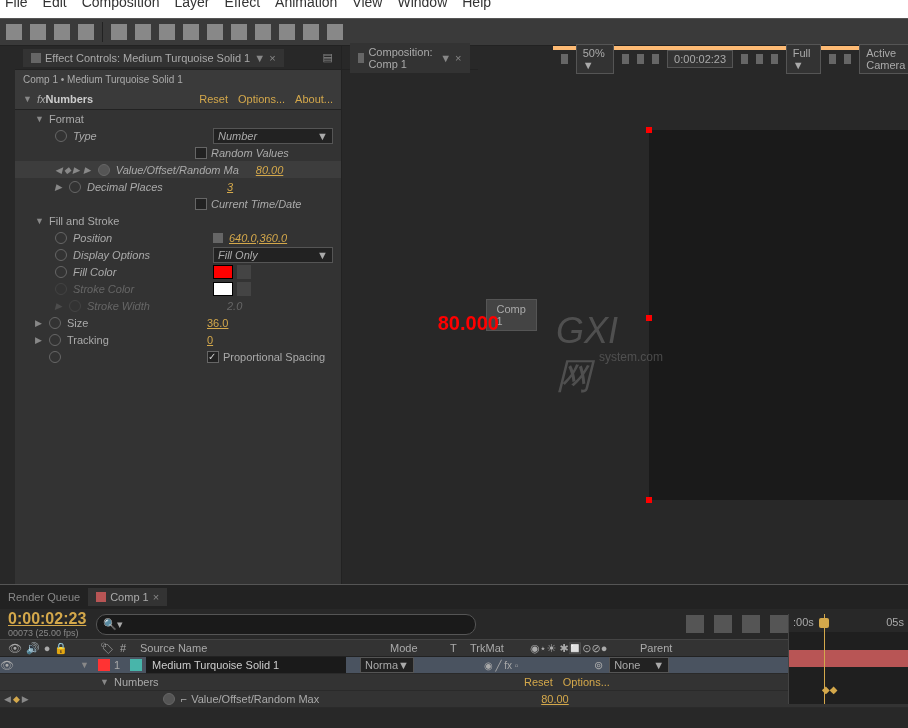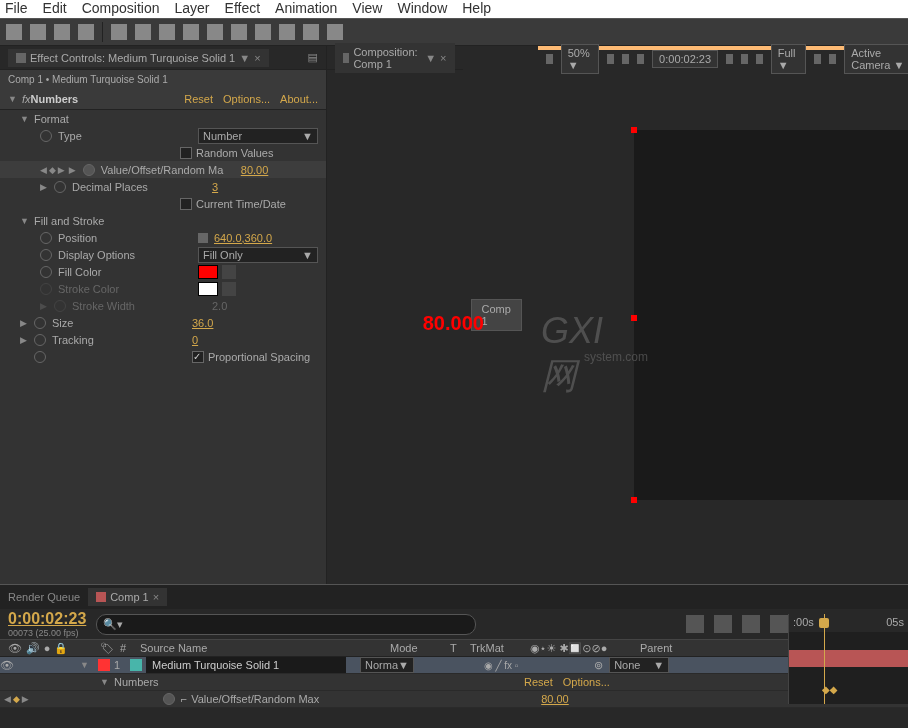--- a/index.html
+++ b/index.html
@@ -1,35 +1,35 @@
 <!DOCTYPE html>
 <html><head>
 <meta charset="utf-8">
 <style>
 * { margin: 0; padding: 0; box-sizing: border-box; font-family: Arial, sans-serif; font-size: 11px; color: #aaa; }
 body { background: #282828; width: 908px; height: 728px; overflow: hidden; }
-.menubar { background: #fff; height: 18px; display: flex; padding: 0 5px; gap: 15px; align-items: flex-start; }
+.menubar { background: #fff; height: 18px; display: flex; padding: 8px 5px; gap: 15px; align-items: flex-end; }
 .menubar span { color: #333; font-size: 14px; }
 .toolbar { background: #3a3a3a; height: 28px; border-top: 1px solid #555; border-bottom: 1px solid #222; display: flex; align-items: center; padding: 0 6px; gap: 8px; }
 .tool-icon { width: 16px; height: 16px; background: #888; display: inline-block; }
 .divider { width: 1px; height: 20px; background: #222; }
-.main { display: flex; height: 538px; }
+.main { display: flex; height: 538px; padding-left: 15px; }
 .left-panel { width: 366px; background: #333; display: flex; flex-direction: column; }
 .right-panel { flex: 1; background: #282828; display: flex; flex-direction: row; border-left: 1px solid #222; }
 .panel-tab { background: #282828; height: 24px; display: flex; align-items: center; padding: 0 8px; border-bottom: 1px solid #222; }
 .panel-tab-active { background: #333; padding: 3px 8px; display: inline-flex; align-items: center; gap: 4px; }
 .tab-close { color: #888; cursor: pointer; }
 .subheader { background: #3a3a3a; padding: 4px 8px; font-size: 10px; }
 .fx-header { background: #3a3a3a; padding: 4px 8px; display: flex; align-items: center; border-bottom: 1px solid #222; }
 .fx-header .fx-label { font-weight: bold; color: #ccc; }
 .fx-links { margin-left: auto; display: flex; gap: 10px; }
 .fx-links span { color: #d4a84b; cursor: pointer; }
 .prop-row { display: flex; align-items: center; height: 17px; padding: 0 8px; background: #333; }
 .prop-indent-1 { padding-left: 20px; }
-.prop-indent-2 { padding-left: 40px; }
+.prop-indent-2 { padding-left: 40px; font-style: italic; }
 .arrow { color: #888; margin-right: 4px; font-size: 9px; display: inline-block; width: 10px; }
 .stopwatch { width: 12px; height: 12px; border: 1px solid #666; border-radius: 50%; margin-right: 6px; display: inline-block; }
 .stopwatch.active { background: #555; }
 .prop-label { flex: 0 0 140px; color: #aaa; }
 .prop-label.disabled { color: #666; }
 .prop-value { color: #d4a84b; text-decoration: underline; }
 .prop-value.disabled { color: #666; text-decoration: none; }
 .checkbox { width: 12px; height: 12px; border: 1px solid #666; background: #222; display: inline-block; margin-right: 4px; }
 .checkbox.checked::after { content: "✓"; color: #ccc; font-size: 10px; position: relative; top: -2px; }
 .dropdown { background: #222; border: 1px solid #555; padding: 1px 4px; min-width: 120px; display: inline-flex; align-items: center; justify-content: space-between; }

